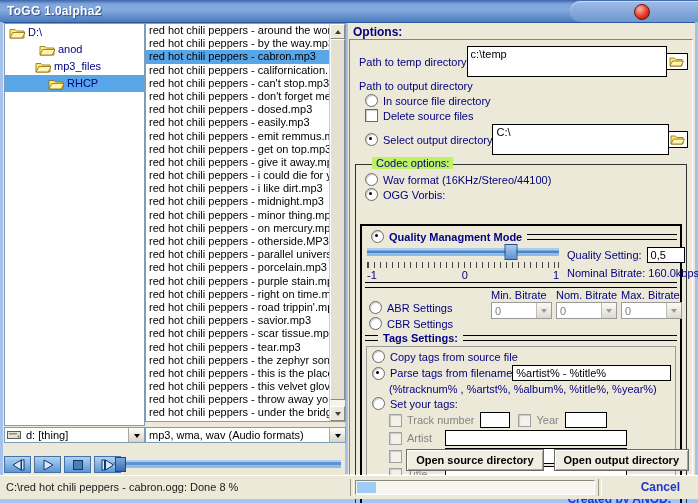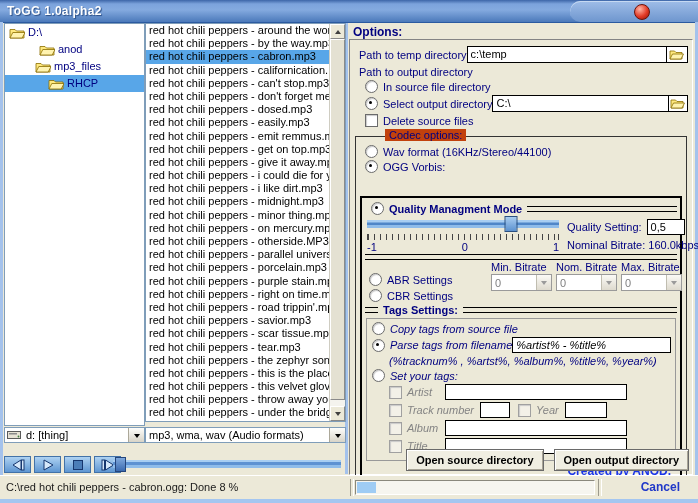--- a/index.html
+++ b/index.html
@@ -84,32 +84,32 @@
   .progress-fill{position:absolute;left:1px;top:1px;bottom:1px;background:#9FCCF4;}
   .cancel{position:absolute;right:18px;top:4px;font-weight:bold;color:#2038C8;font-size:12px;cursor:pointer;}
 
   
   .options{position:absolute;left:348px;top:23px;width:347px;height:452px;}
   .opt-header{position:absolute;left:5px;top:2px;font-weight:bold;color:#000080;font-size:12px;}
   .opt-box{position:absolute;left:1px;top:16px;width:344px;height:436px;box-sizing:border-box;
     border:1px solid;border-color:#848484 #fff #fff #848484;padding:4px 4px 0 4px;}
   .nv{color:#000080;}
   .row{display:flex;align-items:center;margin:2px 0;}
-  .field{background:#fff;border:1px solid #000;height:17px;line-height:15px;padding:0 3px;
+  .field{background:#fff;border:1px solid #000;height:31px;line-height:15px;padding:0 3px;
     box-sizing:border-box;color:#000;overflow:hidden;white-space:nowrap;}
   .fieldbtn{width:24px;height:17px;background:#fff;border:1px solid #000;border-left:none;
     display:flex;align-items:center;justify-content:center;box-sizing:border-box;cursor:pointer;}
   .radio{flex:none;width:11px;height:11px;border-radius:50%;background:#fff;border:1px solid #6b6b6b;
     box-shadow:inset 1px 1px 1px #c9c9c9;position:relative;margin-right:5px;cursor:pointer;}
   .radio.on::after{content:'';position:absolute;left:3px;top:3px;width:3px;height:3px;border-radius:50%;background:#000;}
   .cb{flex:none;width:11px;height:11px;background:#fff;border:1px solid #6b6b6b;
     box-shadow:inset 1px 1px 1px #c9c9c9;margin-right:5px;cursor:pointer;}
   .cb.dis{border-color:#a0a0a0;background:#f3f1e8;}
   .groupbox{position:relative;border:1px solid #333;margin:9px 1px 0 1px;padding:8px 3px 4px 3px;}
-  .groupbox>.gb-label{position:absolute;top:-8px;left:29px;background:#c2410c;padding:0 4px;color:#000080;}
+  .groupbox>.gb-label{position:absolute;top:-8px;left:16px;background:#bef264;padding:0 4px;color:#000080;}
   .heavybox{border:2px solid #000;margin:23px 1px 4px 1px;padding:3px 3px 1px 3px;}
   .hdr-row{display:flex;align-items:center;margin:1px 0;}
   .hdr-row .htext{font-weight:bold;color:#000080;margin:0 5px;white-space:nowrap;}
   .dline{height:4px;border-top:1px solid #000;border-bottom:1px solid #000;}
   .dline.short{width:13px;flex:none;} .dline.fill{flex:1;}
   .qual-wrap{display:flex;margin:2px 0 1px 0;}
   .qual-left{width:192px;flex:none;padding-left:2px;}
   .qtrack{position:relative;height:8px;margin-top:3px;
     background:linear-gradient(to bottom,#A8CEF2 0 2px,#4F86C8 3px 5px,#8FBCEA 5px 8px);}
   .qthumb{position:absolute;top:-4px;width:13px;height:16px;transform:translateX(-50%);
@@ -124,21 +124,21 @@
   .br-right{flex:1;}
   .br-heads{display:flex;}
   .br-heads span{width:65px;flex:none;color:#000080;text-align:left;}
   .br-combos{display:flex;margin-top:1px;}
   .dcombo{width:61px;height:17px;margin-right:4px;border:1px solid #9a9a9a;background:#fff;
     display:flex;align-items:center;box-sizing:border-box;color:#808080;}
   .dcombo .dval{flex:1;padding-left:3px;}
   .dcombo .darr{width:14px;height:15px;background:linear-gradient(#FBFAF6,#DEDACE);
     border-left:1px solid #c0bdb0;display:flex;align-items:center;justify-content:center;}
   .tri-gray{width:0;height:0;border:3px solid transparent;border-top:4px solid #9a9a9a;margin-top:3px;}
-  .tagsbox{border:1px solid #999;margin:2px 1px 2px 1px;padding:3px 4px 4px 5px;font-style:italic;}
+  .tagsbox{border:1px solid #999;margin:2px 1px 2px 1px;padding:3px 4px 4px 5px;}
   .hint{color:#000080;padding-left:17px;margin:0 0 2px 0;white-space:nowrap;}
   .gray{color:#848484;}
   .credit{text-align:right;font-weight:bold;color:#1A35E8;font-size:12px;margin:3px 6px 2px 0;}
   .btn-row{position:absolute;right:3px;bottom:3px;display:flex;gap:10px;}
   .pushbtn{height:20px;padding:0 9px;background:#F0EEE2;border:1px solid #6a6a6a;
     box-shadow:inset 1px 1px 0 #fff,inset -1px -1px 0 #a8a496;font-weight:bold;color:#000;
     font-size:11px;display:flex;align-items:center;cursor:pointer;font-family:"Liberation Sans",sans-serif;}
   .lbl{white-space:nowrap;}
 </style>
 </head>
@@ -310,34 +310,34 @@
       <div class="row" style="margin-top:3px;">
         <span class="nv lbl" style="padding-left:5px;">Path to output directory</span>
       </div>
 
       <div class="row" style="padding-left:11px;">
         <span class="radio"></span>
         <span class="nv lbl">In source file directory</span>
       </div>
 
       <div class="row" style="padding-left:11px;">
+        <span class="cb"></span>
+        <span class="nv lbl">Delete source files</span>
+      </div>
+
+      <div class="row" style="padding-left:11px;">
         <span class="radio on"></span>
         <span class="nv lbl" style="flex:1;">Select output directory</span>
         <span class="field" style="width:222px;">C:\</span>
         <span class="fieldbtn">
           <svg width="15" height="11" viewBox="0 0 15 11">
               <path d="M1 2 h4.5 l1.5 1.5 H13 V10 H1 Z" fill="#FFE97F" stroke="#8a6d00" stroke-width="0.8"></path>
               <path d="M1 10 L3.5 5 H14.5 L12 10 Z" fill="#FFF3B0" stroke="#8a6d00" stroke-width="0.8"></path>
             </svg>
         </span>
-      </div>
-
-      <div class="row" style="padding-left:11px;">
-        <span class="cb"></span>
-        <span class="nv lbl">Delete source files</span>
       </div>
 
       <div class="groupbox">
         <span class="gb-label">Codec options:</span>
 
         <div class="row" style="padding-left:6px;margin-top:0;">
           <span class="radio"></span>
           <span class="nv lbl">Wav format (16KHz/Stereo/44100)</span>
         </div>
         <div class="row" style="padding-left:6px;">
@@ -437,31 +437,31 @@
               <span class="nv lbl" style="flex:1;">Parse tags from filename</span>
               <span class="field" style="width:162px;height:16px;">%artist% - %title%</span>
             </div>
             <div class="hint">(%tracknum% , %artst%, %album%, %title%, %year%)</div>
             <div class="row">
               <span class="radio"></span>
               <span class="nv lbl">Set your tags:</span>
             </div>
             <div class="row" style="padding-left:17px;">
               <span class="cb dis"></span>
-              <span class="gray lbl" style="width:38px;">Artist</span>
-              <span class="field" style="width:182px;height:16px;"></span>
-            </div>
-            <div class="row" style="padding-left:17px;">
-              <span class="cb dis"></span>
               <span class="gray lbl" style="margin-right:6px;">Track number</span>
               <span class="field" style="width:30px;height:16px;margin-right:8px;"></span>
               <span class="cb dis"></span>
               <span class="gray lbl" style="margin-right:6px;">Year</span>
               <span class="field" style="width:42px;height:16px;"></span>
             </div>
+            <div class="row" style="padding-left:17px;">
+              <span class="cb dis"></span>
+              <span class="gray lbl" style="width:38px;">Artist</span>
+              <span class="field" style="width:182px;height:16px;"></span>
+            </div>
             <div class="row" style="padding-left:17px;margin-bottom:0;">
               <span class="cb dis"></span>
               <span class="gray lbl" style="width:38px;">Album</span>
               <span class="field" style="width:182px;height:16px;"></span>
             </div>
             <div class="row" style="padding-left:17px;">
               <span class="cb dis"></span>
               <span class="gray lbl" style="width:38px;">Title</span>
               <span class="field" style="width:182px;height:16px;"></span>
             </div>

